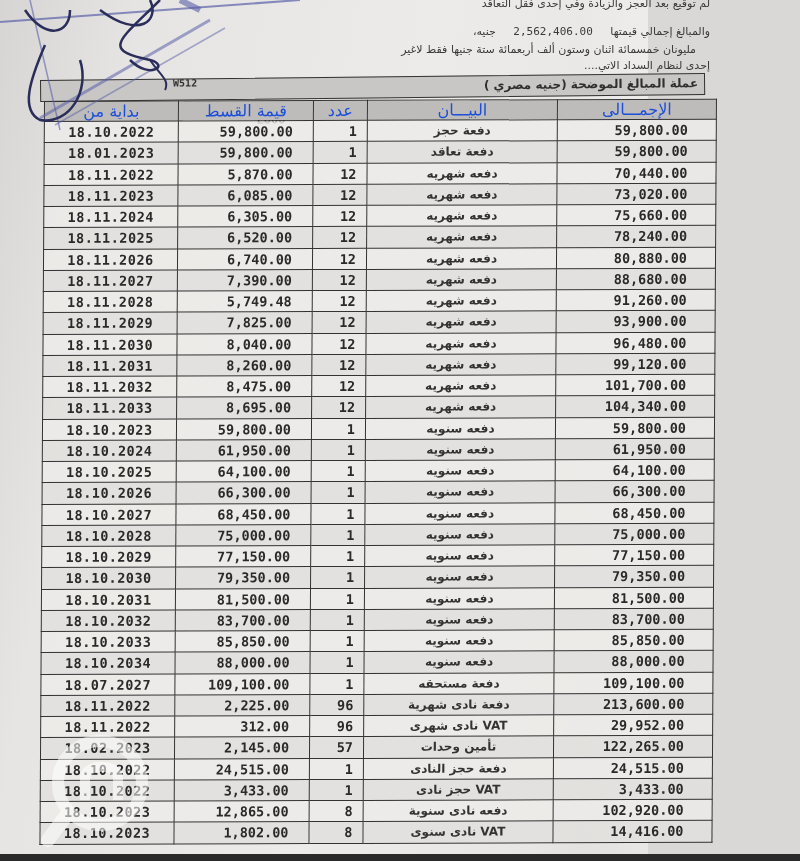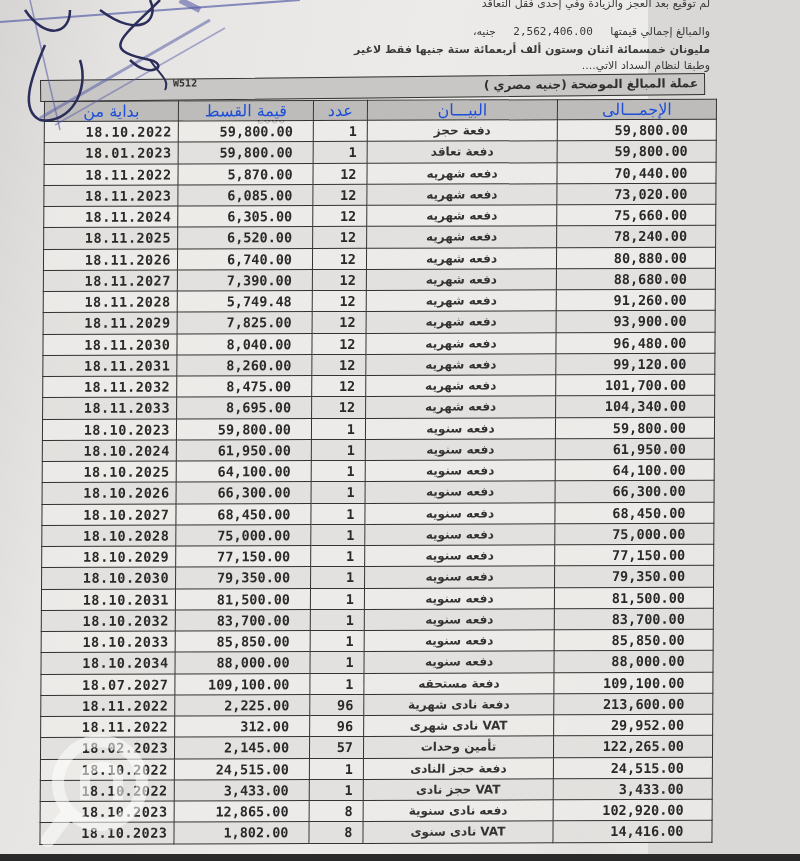--- a/index.html
+++ b/index.html
@@ -18,21 +18,21 @@
       background: linear-gradient(90deg, rgba(255,255,255,0) 0%, rgba(240,240,240,0.6) 100%);
     }
     .intro {
       position: absolute; left: 260px; top: 0; width: 450px;
       direction: rtl; text-align: right;
       font-family: "DejaVu Sans", sans-serif; font-size: 11px; color: #3a3a3a;
       line-height: 16px;
     }
     .intro .l0 { position: absolute; right: 0; top: -4px; white-space: nowrap; }
     .intro .l1 { position: absolute; right: 0; top: 24px; white-space: nowrap; }
-    .intro .l2 { position: absolute; right: 0; top: 42px; white-space: nowrap; font-weight: bold; }
+    .intro .l2 { position: absolute; right: 14px; top: 42px; white-space: nowrap; }
     .intro .l3 { position: absolute; right: 0; top: 58px; white-space: nowrap; }
     .total-amount { font-family: "DejaVu Sans Mono", monospace; direction: ltr; unicode-bidi: embed; padding: 0 14px; }
 
     .currency-bar {
       position: absolute; left: 40px; top: 80px; width: 665px; height: 22px;
       background: #c8c7c5; border: 1.5px solid #333;
       transform: rotate(-0.6deg); transform-origin: left top;
     }
     .currency-bar .code1 { position: absolute; left: 132px; top: -2px; font-size: 10px; font-weight: bold; color: #333; }
     .currency-bar .code2 { position: absolute; left: 215px; top: 2px; font-size: 12px; font-weight: bold; color: #333; margin-top: 32px; }
@@ -51,21 +51,21 @@
       background: #bdbcba; font-family: "DejaVu Sans", sans-serif; font-weight: normal;
       font-size: 16px; color: #1d4ed8; direction: rtl; height: 20px;
     }
     td { background: rgba(236,235,233,0.85); font-size: 13.5px; font-weight: bold; color: #2a2a2a; }
     tr:nth-child(even) td { background: rgba(225,224,222,0.9); }
     col.c-date { width: 134px; }
     col.c-amt { width: 135px; }
     col.c-cnt { width: 54px; }
     col.c-desc { width: 190px; }
     col.c-total { width: 159px; }
-    td.date { text-align: right; letter-spacing: 0.5px; }
+    td.date { text-align: center; letter-spacing: 0.5px; }
     td.amt { text-align: right; padding-right: 20px; }
     td.cnt { text-align: right; padding-right: 10px; }
     td.desc { direction: rtl; text-align: center; font-family: "DejaVu Sans", sans-serif; font-size: 12px; font-weight: bold; color: #333; }
     td.total { text-align: right; padding-right: 28px; }
 
     .sig {
       position: absolute; left: 0; top: 0; width: 330px; height: 140px; pointer-events: none;
     }
     .watermark {
       position: absolute; left: 40px; top: 728px; width: 120px; height: 120px; pointer-events: none; opacity: 0.55;
@@ -81,21 +81,21 @@
   <div class="shade-right"></div>
 
   <div class="intro">
     <div class="l0">لم توقيع بعد العجز والزيادة وفي إحدى فقل التعاقد</div>
     <div class="l1">
       <span>والمبالغ إجمالي قيمتها</span>
       <span class="total-amount">2,562,406.00</span>
       <span>جنيه،</span>
     </div>
     <div class="l2">مليونان خمسمائة اثنان وستون ألف أربعمائة ستة  جنيها فقط لاغير</div>
-    <div class="l3">وطبقا لنظام السداد الاتي....</div>
+    <div class="l3">إحدى لنظام السداد الاتي....</div>
   </div>
 
   <div class="currency-bar">
     <span class="code1">W512</span>
     <span class="code2">L000</span>
     <span class="label">عملة المبالغ الموضحة (جنيه مصري )</span>
   </div>
 
   <div class="table-wrap">
     <table>

